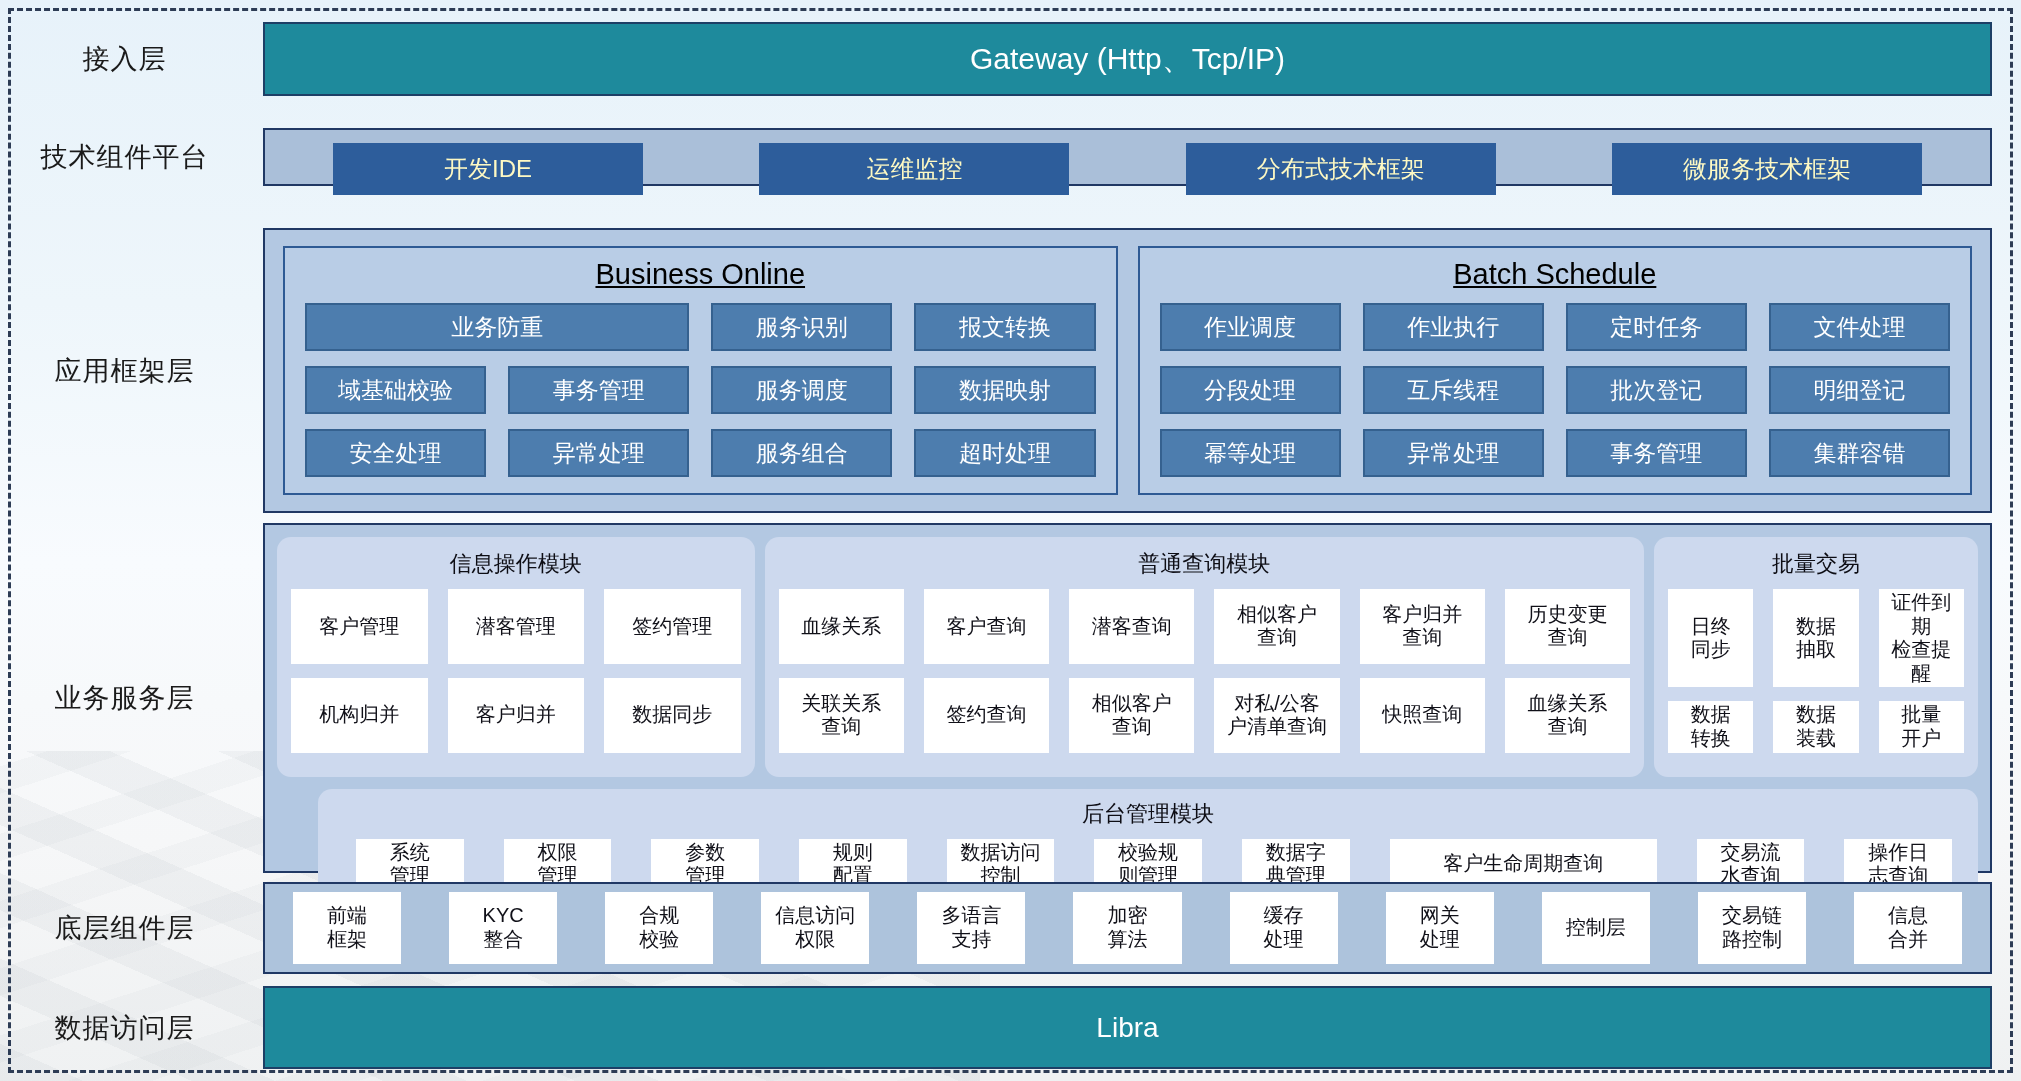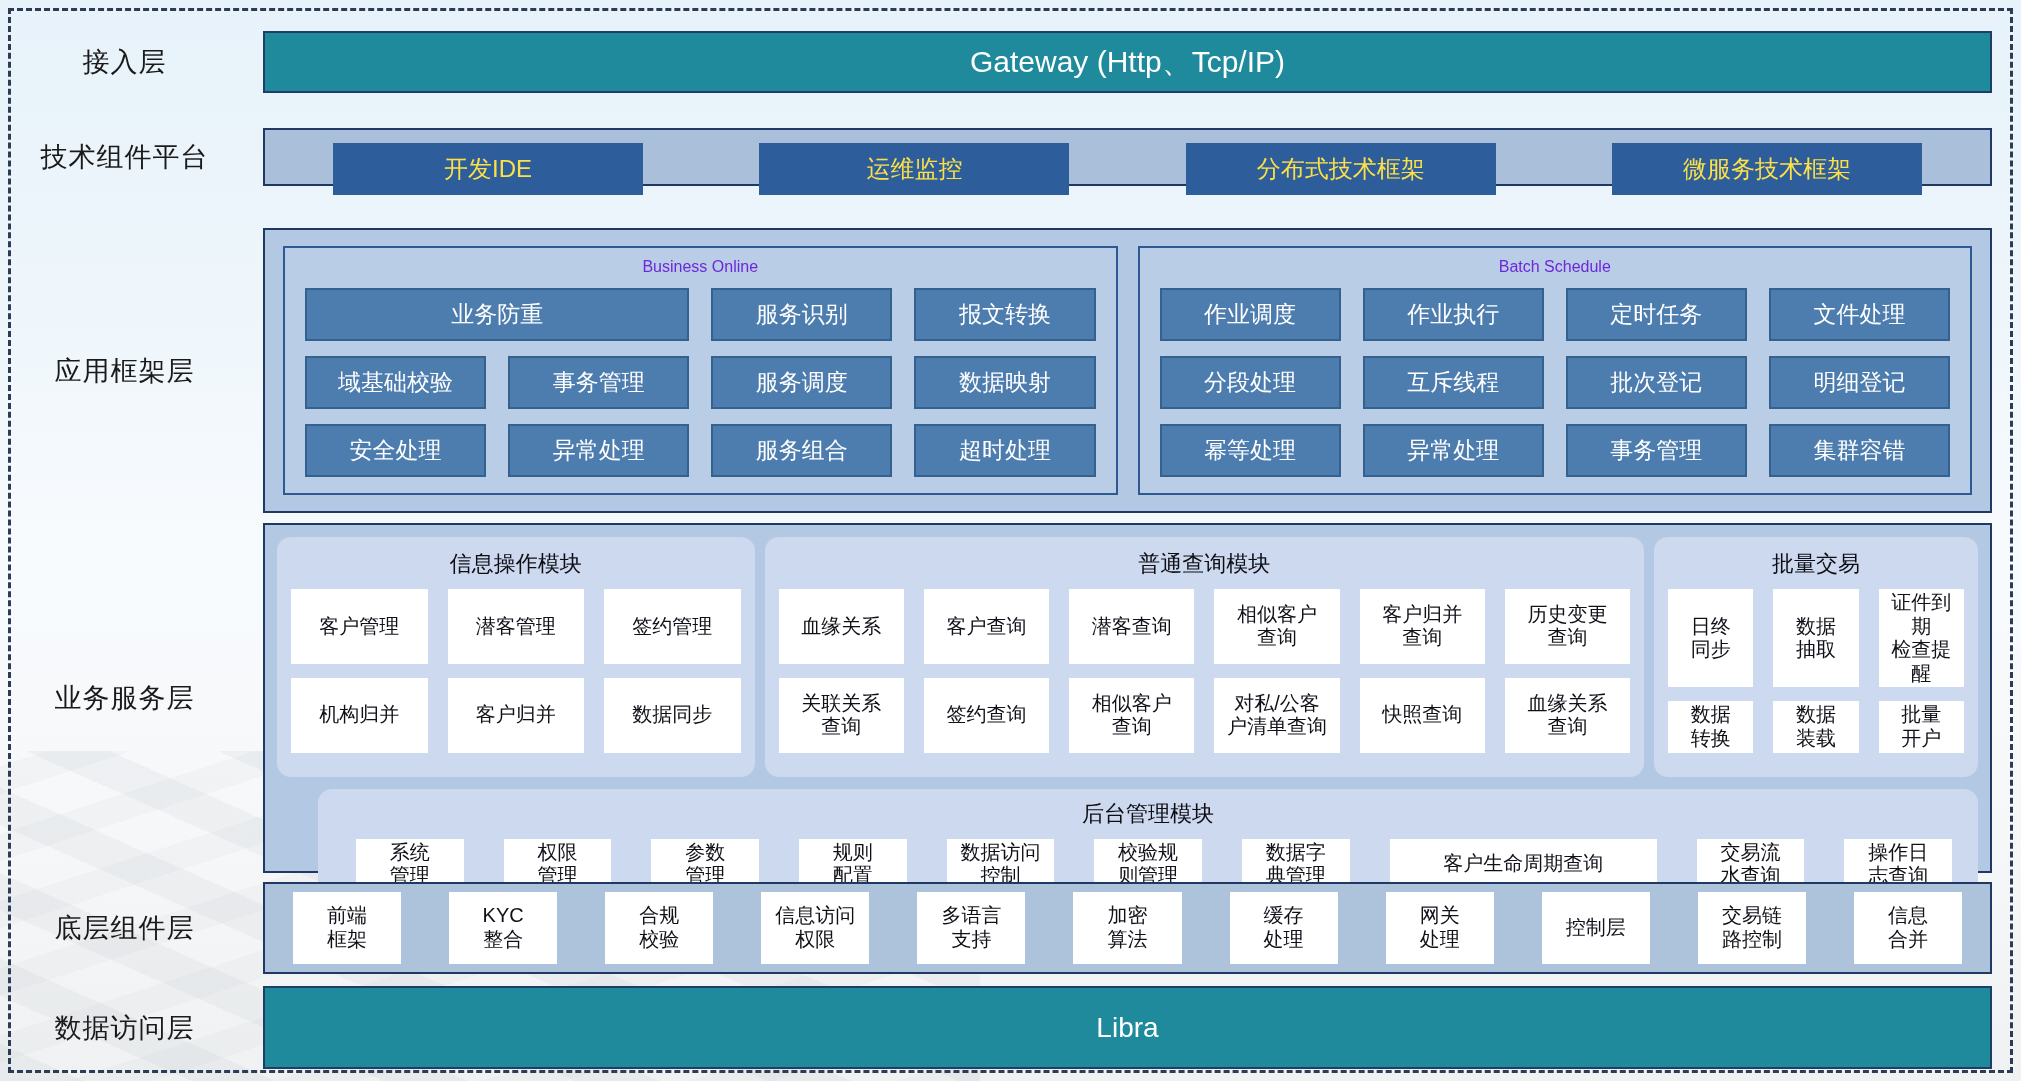--- a/index.html
+++ b/index.html
@@ -23,47 +23,47 @@
     border:3px dashed #2d3c55; pointer-events:none;
   }
   .layer-row { position:absolute; left:12px; right:29px; display:flex; }
   .layer-label {
     width:251px; flex:0 0 251px; display:flex; align-items:center; justify-content:center;
     font-size:27px; color:#1a1a1a; letter-spacing:1px; padding-right:26px;
   }
   .layer-content { flex:1; display:flex; }
 
   
-  .row-access { top:31px; height:62px; }
+  .row-access { top:22px; height:74px; }
   .teal-bar {
     flex:1; background:#1e8a9c; border:2px solid #1d3f66;
     display:flex; align-items:center; justify-content:center;
     color:#ffffff; font-size:30px;
   }
   
   .row-tech { top:128px; height:58px; }
   .tech-panel {
     flex:1; background:#aabfd9; border:2px solid #203864;
     display:flex; align-items:center; justify-content:space-around; padding:0 10px;
   }
   .tech-btn {
-    width:310px; height:52px; background:#2d5d9b; color:#fde047;
+    width:310px; height:52px; background:#2d5d9b; color:#fef9c3;
     display:flex; align-items:center; justify-content:center; font-size:24px;margin-top:24px;
   }
   
   .row-appfw { top:228px; height:285px; }
   .appfw-outer {
     flex:1; background:#b3c8e2; border:2px solid #203864;
     display:flex; gap:20px; padding:16px 18px;
   }
   .group {
     flex:1; background:#b9cde6; border:2px solid #2e5a94;
     display:flex; flex-direction:column; padding:6px 20px 16px;
   }
-  .group-title { text-align:center; font-size:16px; color:#6d28d9; margin:4px 0 12px; }
+  .group-title { text-align:center; font-size:29px; color:#000000; margin:4px 0 12px;text-decoration:underline; }
   .group-grid { flex:1; display:grid; grid-template-columns:repeat(4,1fr); gap:15px 22px; }
   .fw-btn {
     background:#4d7dae; border:2px solid #35618f; color:#ffffff;
     display:flex; align-items:center; justify-content:center; font-size:23px;
   }
   .span2 { grid-column:1 / 3; }
   
   .row-service { top:523px; height:350px; }
   .service-outer {
     flex:1; background:#b3c8e2; border:2px solid #203864;

